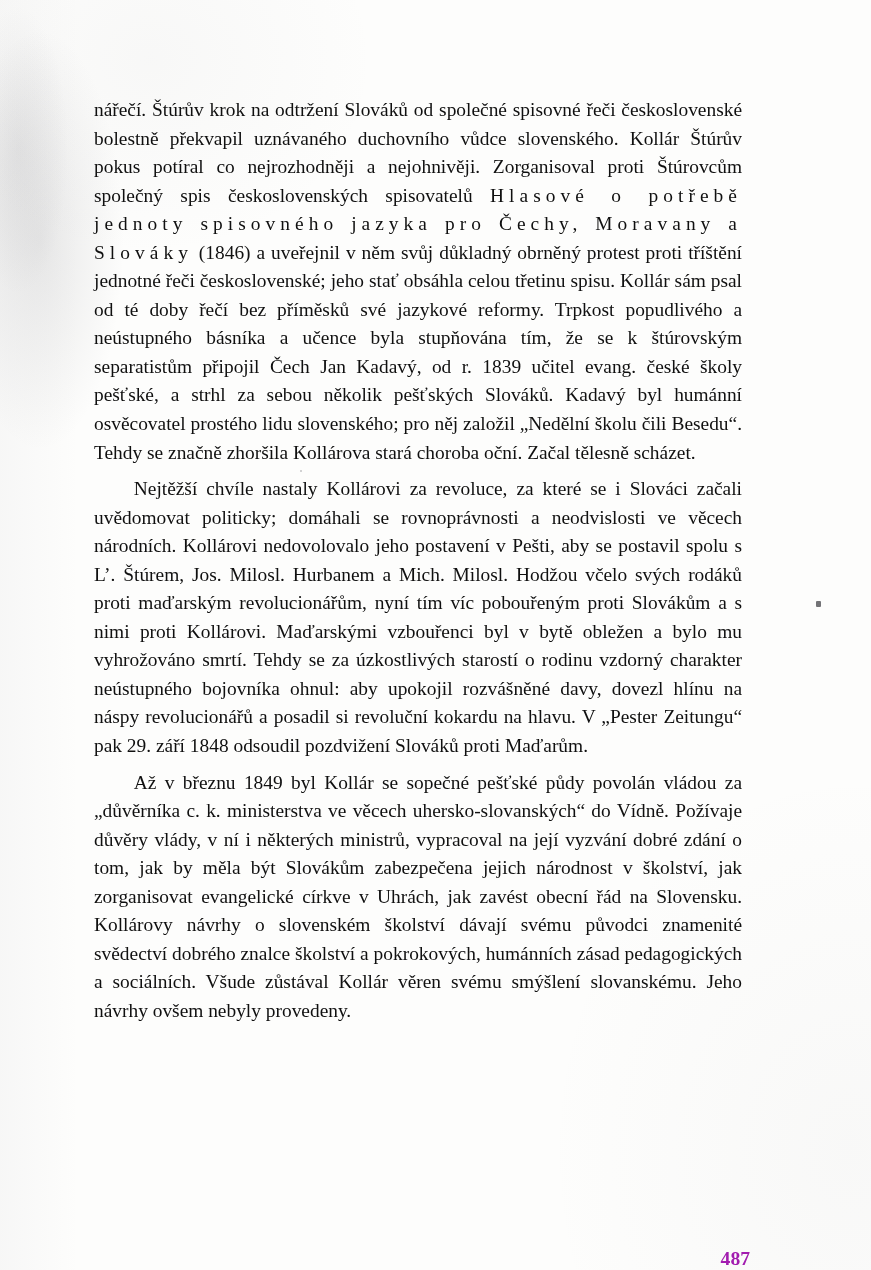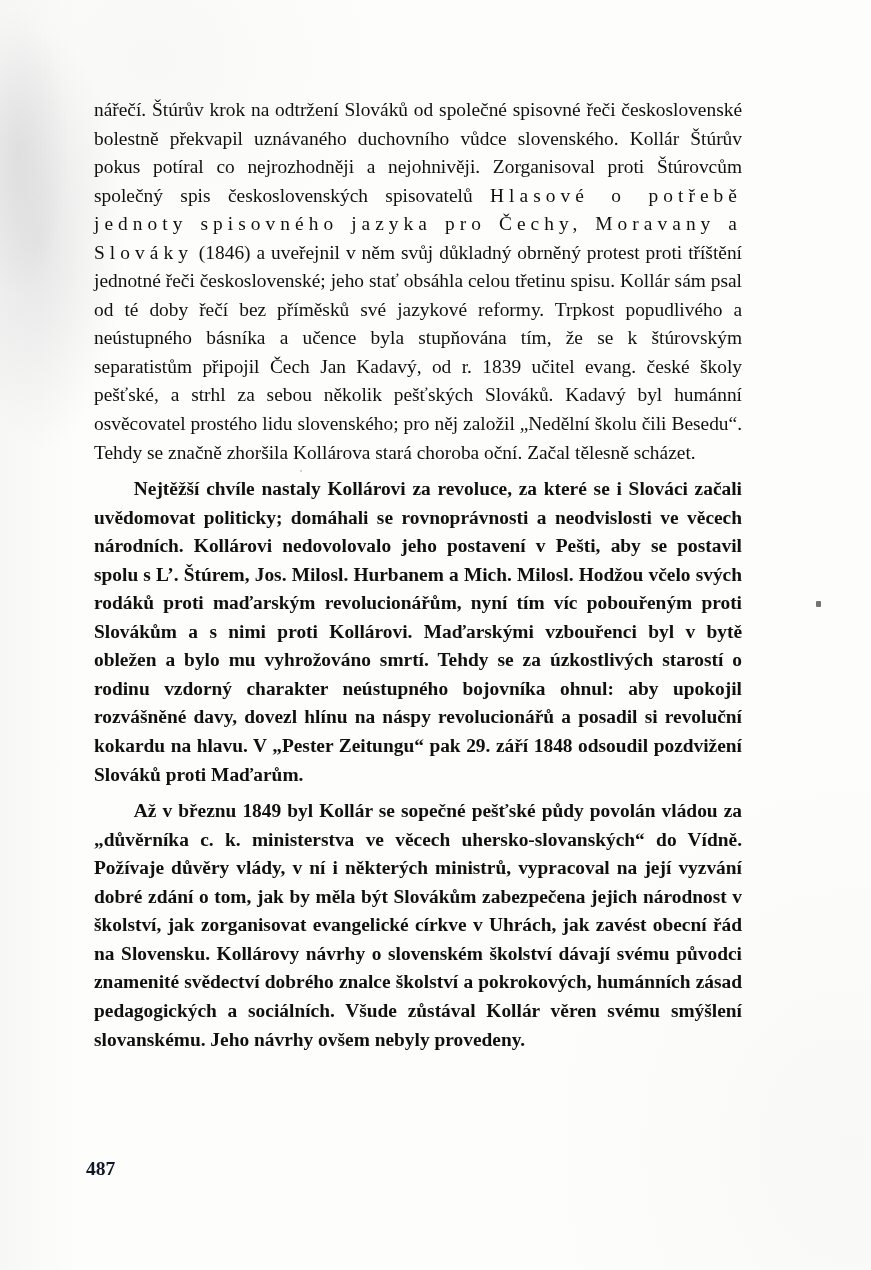--- a/index.html
+++ b/index.html
@@ -33,31 +33,31 @@
     width:664px;
     color:#101010;
     font-size:19.4px;
     line-height:28.55px;
     text-align:justify;
     text-justify:inter-word;
     -webkit-font-smoothing:none;
   }
   p{margin:8px;padding:0;text-align:justify;}
   p.cont{text-indent:0;}
-  p.ind{text-indent:2.05em;font-weight:bold;}
+  p.ind{text-indent:2.05em;}
   
   .sperr{letter-spacing:.26em;}
   
   #folio{
     position:absolute;
-    left:86px;top:1158px;width:664px;
-    text-align:left;
+    left:86px;top:1248px;width:664px;
+    text-align:right;
     font-size:19.6px;
     font-weight:bold;
-    color:#0f172a;
+    color:#a21caf;
     font-family:"Liberation Serif","DejaVu Serif",serif;
   }
   
   #textblock, #folio{ text-rendering:optimizeLegibility; }
 </style>
 </head>
 <body>
 
 <div id="page">
 

